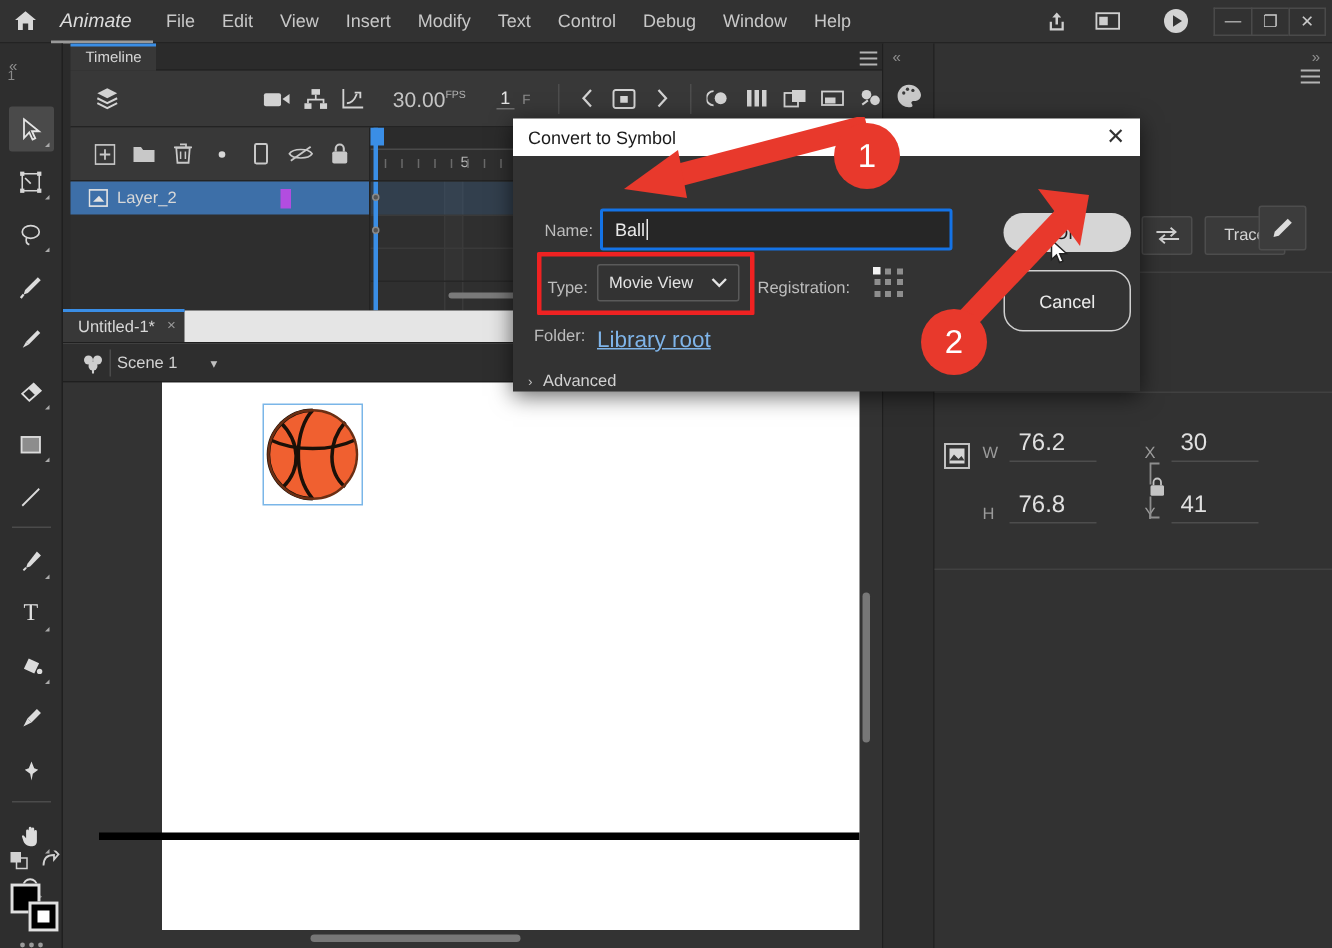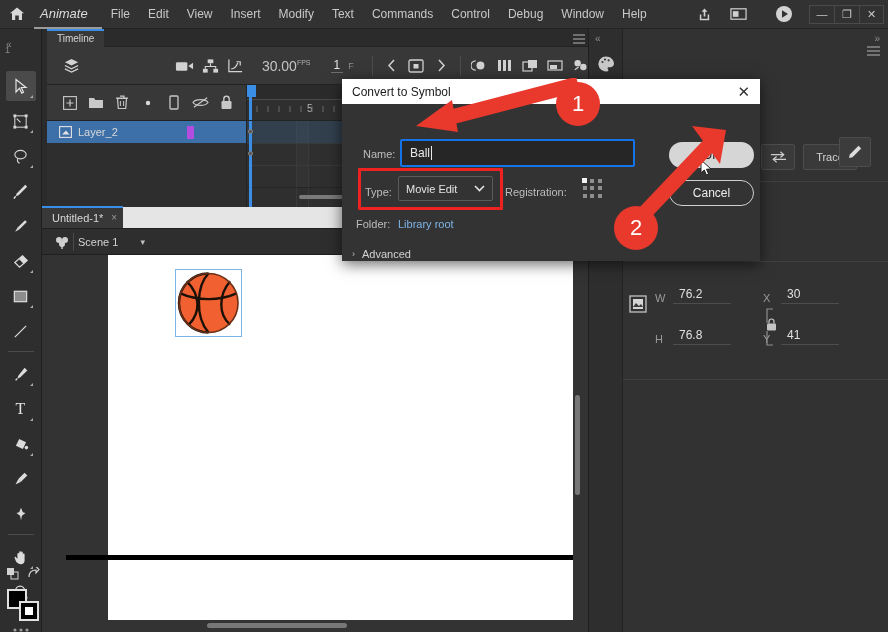--- a/index.html
+++ b/index.html
@@ -150,21 +150,21 @@
   .rp-subtab { font-size:12px; color:#cfcfcf; width:74px; text-align:center;}
   #rp-btnrow { position:absolute; left:130px; top:110px; width:170px; height:36px; display:flex; align-items:center; gap:8px;}
   .rp-btn { width:34px; height:26px; border:1px solid #4d4d4d; border-radius:2px; display:flex; align-items:center; justify-content:center; background:#3a3a3a;}
   #trace-btn { width:54px; height:26px; border:1px solid #4d4d4d; border-radius:2px; display:flex; align-items:center; justify-content:center; font-size:11px; color:#d4d4d4; background:#3a3a3a;}
   #rp-divider1 { position:absolute; left:34px; top:152px; width:266px; height:1px; background:#414141;}
   #rp-divider2 { position:absolute; left:34px; top:232px; width:266px; height:1px; background:#414141;}
   #rp-posbox { position:absolute; left:34px; top:236px; width:266px; height:110px;}
   #rp-objicon { position:absolute; left:0px; top:26px; width:30px; height:26px; display:flex; align-items:center; justify-content:center;}
   .field { position:absolute; display:flex; align-items:flex-end;}
   .fl { font-size:11px; color:#9b9b9b; width:18px;}
-  .fv { font-size:12px; color:#e0e0e0; border-bottom:1px solid #4d4d4d; width:58px; padding:0 0 2px 6px;}
+  .fv { font-size:16px; color:#e0e0e0; border-bottom:1px solid #4d4d4d; width:58px; padding:0 0 2px 6px;}
   #linkicon { position:absolute; left:136px; top:42px; }
   #rp-divider3 { position:absolute; left:34px; top:350px; width:266px; height:1px; background:#414141;}
 
   
   #dialog {
     left:342px; top:79px; width:418px; height:182px;
     background:#333333; box-shadow:0 3px 14px rgba(0,0,0,.6);
     z-index:50;
   }
   #dlg-title {
@@ -190,30 +190,30 @@
   #type-caret { margin-left:auto; font-size:9px; }
   #type-highlight {
     position:absolute; left:16px; top:64px; width:145px; height:42px;
     border:3px solid #ef2222; border-radius:1px;
   }
   #lbl-reg { position:absolute; left:163px; top:82px; font-size:11px; color:#bdbdbd;}
   #reg-grid { position:absolute; left:240px; top:74px; width:22px; height:22px;}
   .reg-dot { position:absolute; width:4px; height:4px; background:#8e8e8e;}
   .reg-dot.on { background:#f2f2f2; width:5px; height:5px;}
   #lbl-folder { position:absolute; left:14px; top:114px; font-size:11px; color:#bdbdbd;}
-  #folder-val { position:absolute; left:56px; top:114px; font-size:11px; color:#7fb4e8;}
+  #folder-val { position:absolute; left:56px; top:114px; font-size:15px; color:#7fb4e8;text-decoration:underline;}
   #advanced { position:absolute; left:10px; top:144px; font-size:11px; color:#d2d2d2; display:flex; align-items:center;}
   #adv-caret { font-size:9px; margin-right:7px; color:#c0c0c0;}
   #ok-btn {
     position:absolute; left:327px; top:38px; width:85px; height:26px;
     background:#d6d6d6; border-radius:13px; color:#1d1d1d; font-size:12px;
     display:flex; align-items:center; justify-content:center;
   }
   #cancel-btn {
-    position:absolute; left:327px; top:76px; width:85px; height:26px;
+    position:absolute; left:327px; top:76px; width:85px; height:41px;
     background:transparent; border:1px solid #d0d0d0; border-radius:13px;
     color:#ececec; font-size:12px; display:flex; align-items:center; justify-content:center;
   }
   #cursor-arrow { position:absolute; left:358px; top:55px; z-index:60;}
 
   
   .badge {
     position:absolute; border-radius:50%; background:#e8392c;
     color:#fff; display:flex; align-items:center; justify-content:center;
     font-size:22px; z-index:70;
@@ -232,21 +232,20 @@
         <path d="M8 1.5 1 7.3h2V14h3.2V9.6h3.6V14H13V7.3h2z" fill="#d8d8d8"></path>
       </svg>
   </div>
   <div id="app-name">Animate</div>
   <div class="menu-item">File</div>
   <div class="menu-item">Edit</div>
   <div class="menu-item">View</div>
   <div class="menu-item">Insert</div>
   <div class="menu-item">Modify</div>
   <div class="menu-item">Text</div>
-  <div class="menu-item">Commands</div>
   <div class="menu-item">Control</div>
   <div class="menu-item">Debug</div>
   <div class="menu-item">Window</div>
   <div class="menu-item">Help</div>
   <div id="menu-right">
     <div class="top-icon">
       <svg width="15" height="15" viewBox="0 0 16 16">
           <path d="M8 1.5 4.8 5h2.3v5h1.8V5h2.3z" fill="#cfcfcf"></path>
           <path d="M3 8v6.2h10V8h-1.6v4.6H4.6V8z" fill="#cfcfcf"></path>
         </svg>
@@ -704,21 +703,21 @@
   </div>
   <div id="dlg-body">
     <div id="lbl-name">Name:</div>
     <div id="name-input">
       <span placeholder="">Ball</span>
       <span id="name-caret"></span>
     </div>
 
     <div id="lbl-type">Type:</div>
     <div id="type-select">
-      <span>Movie Edit</span>
+      <span>Movie View</span>
       <span id="type-caret">
         <svg width="11" height="7" viewBox="0 0 11 7">
             <path d="M1 1 5.5 5.5 10 1" fill="none" stroke="#e4e4e4" stroke-width="1.6"></path>
           </svg>
       </span>
     </div>
     <div id="type-highlight"></div>
 
     <div id="lbl-reg">Registration:</div>
     <div id="reg-grid">

